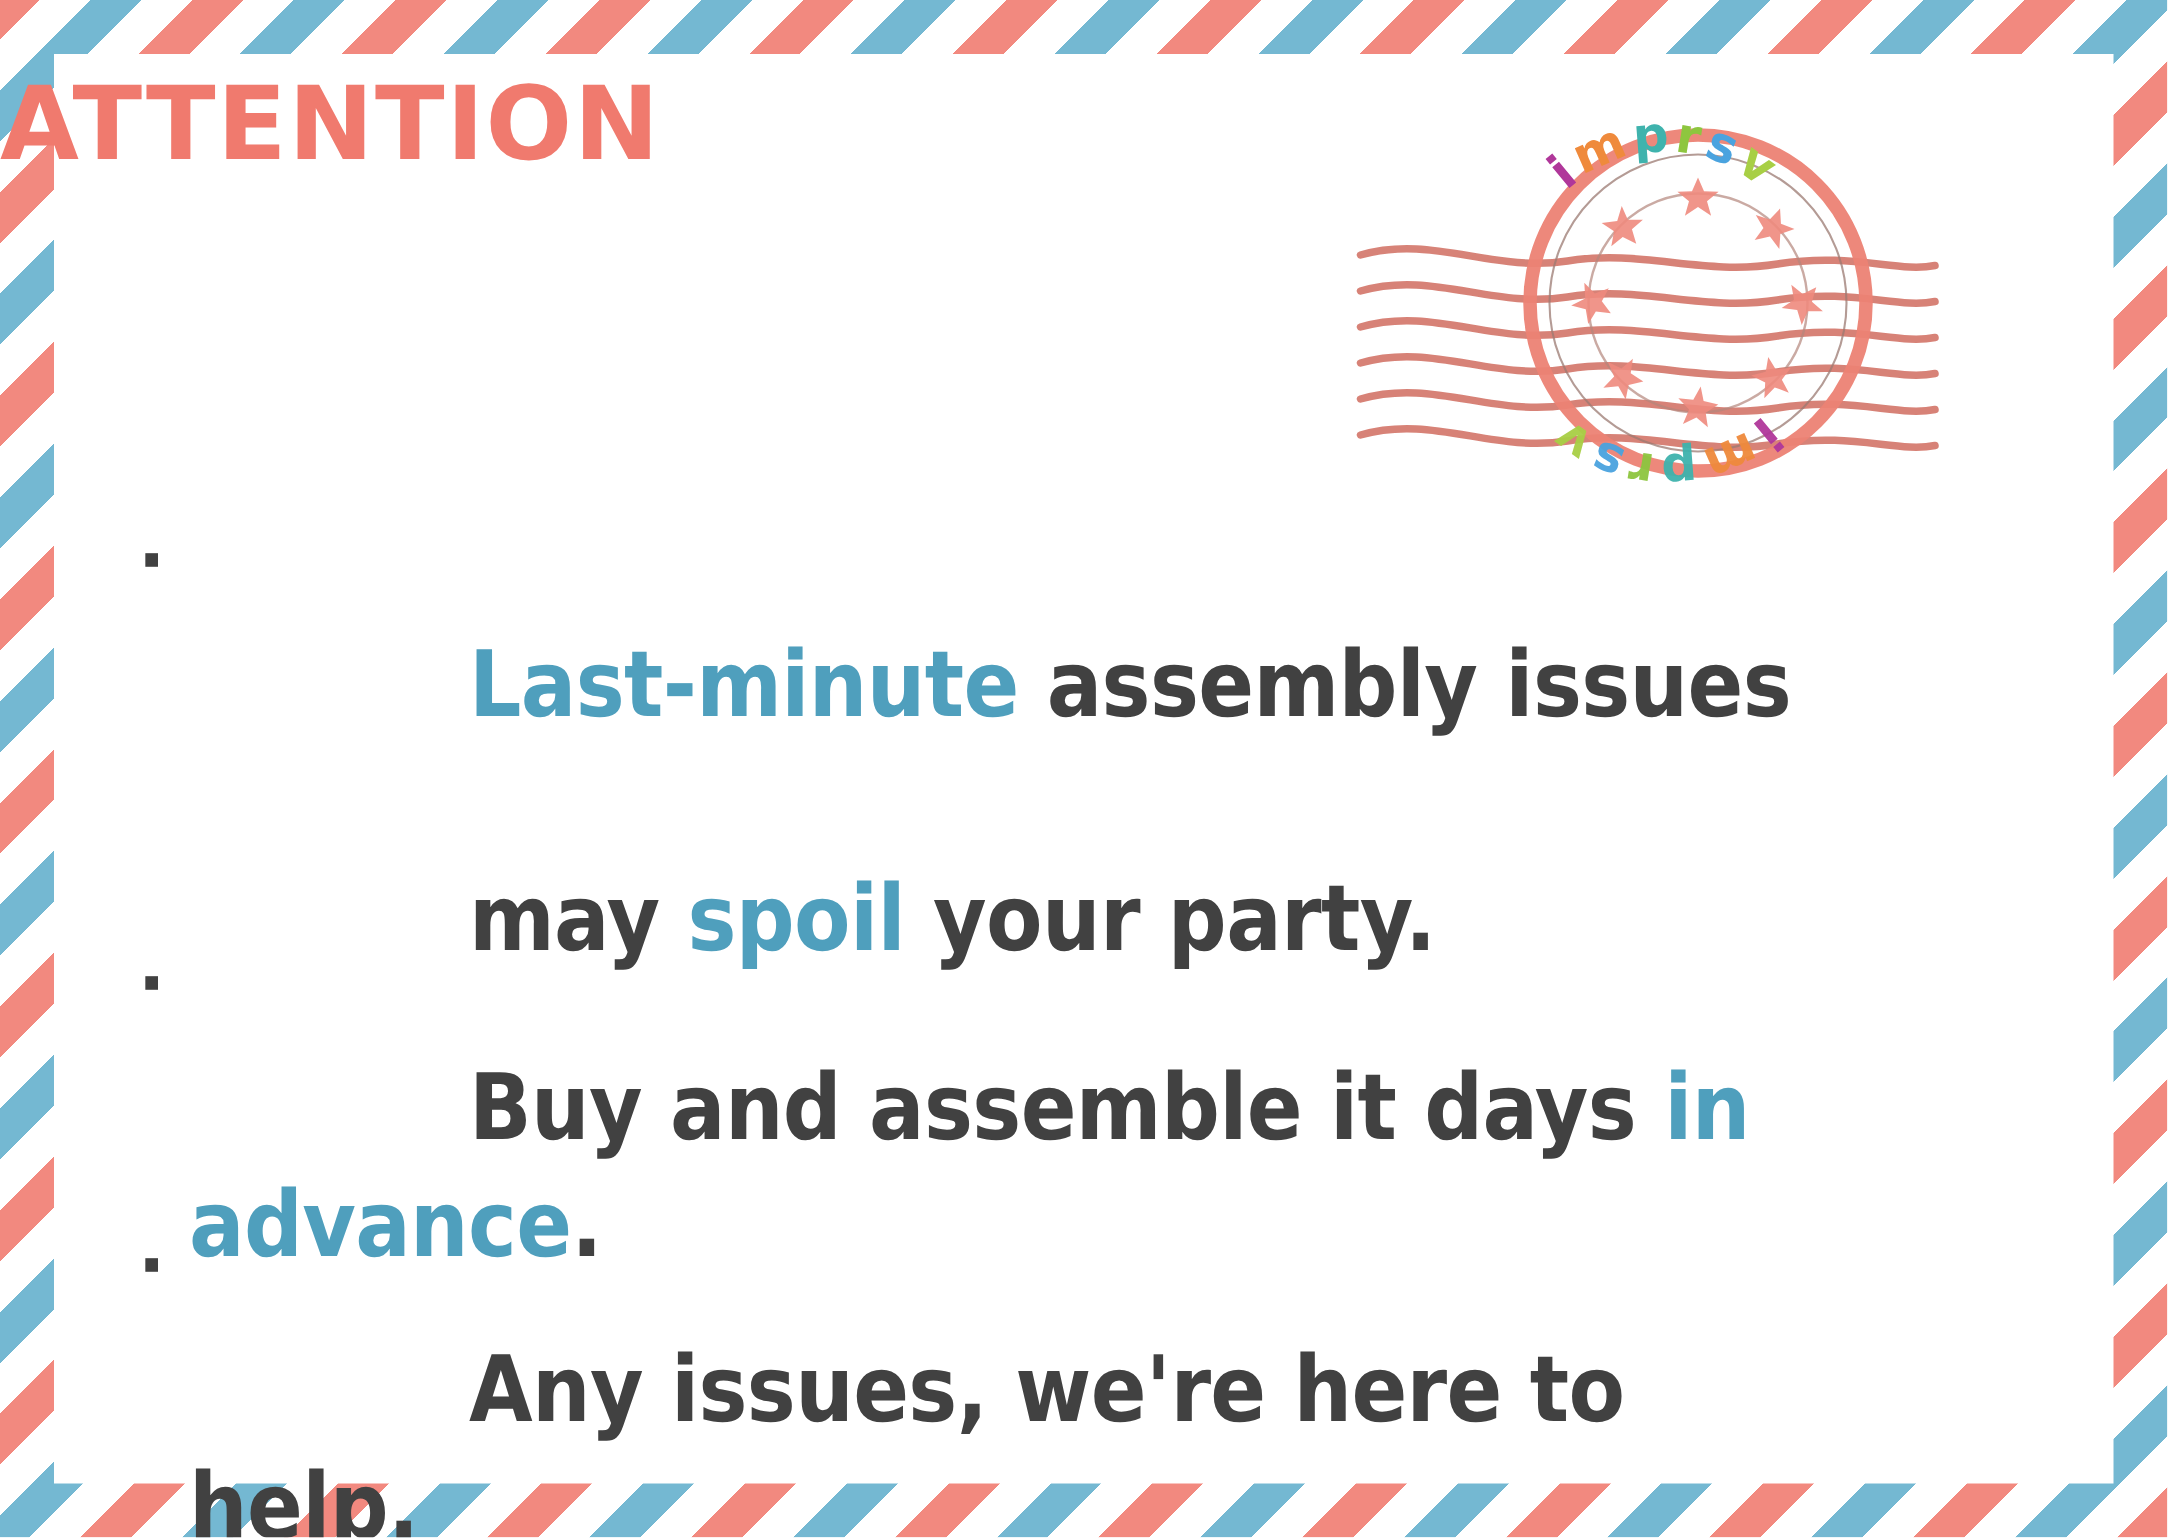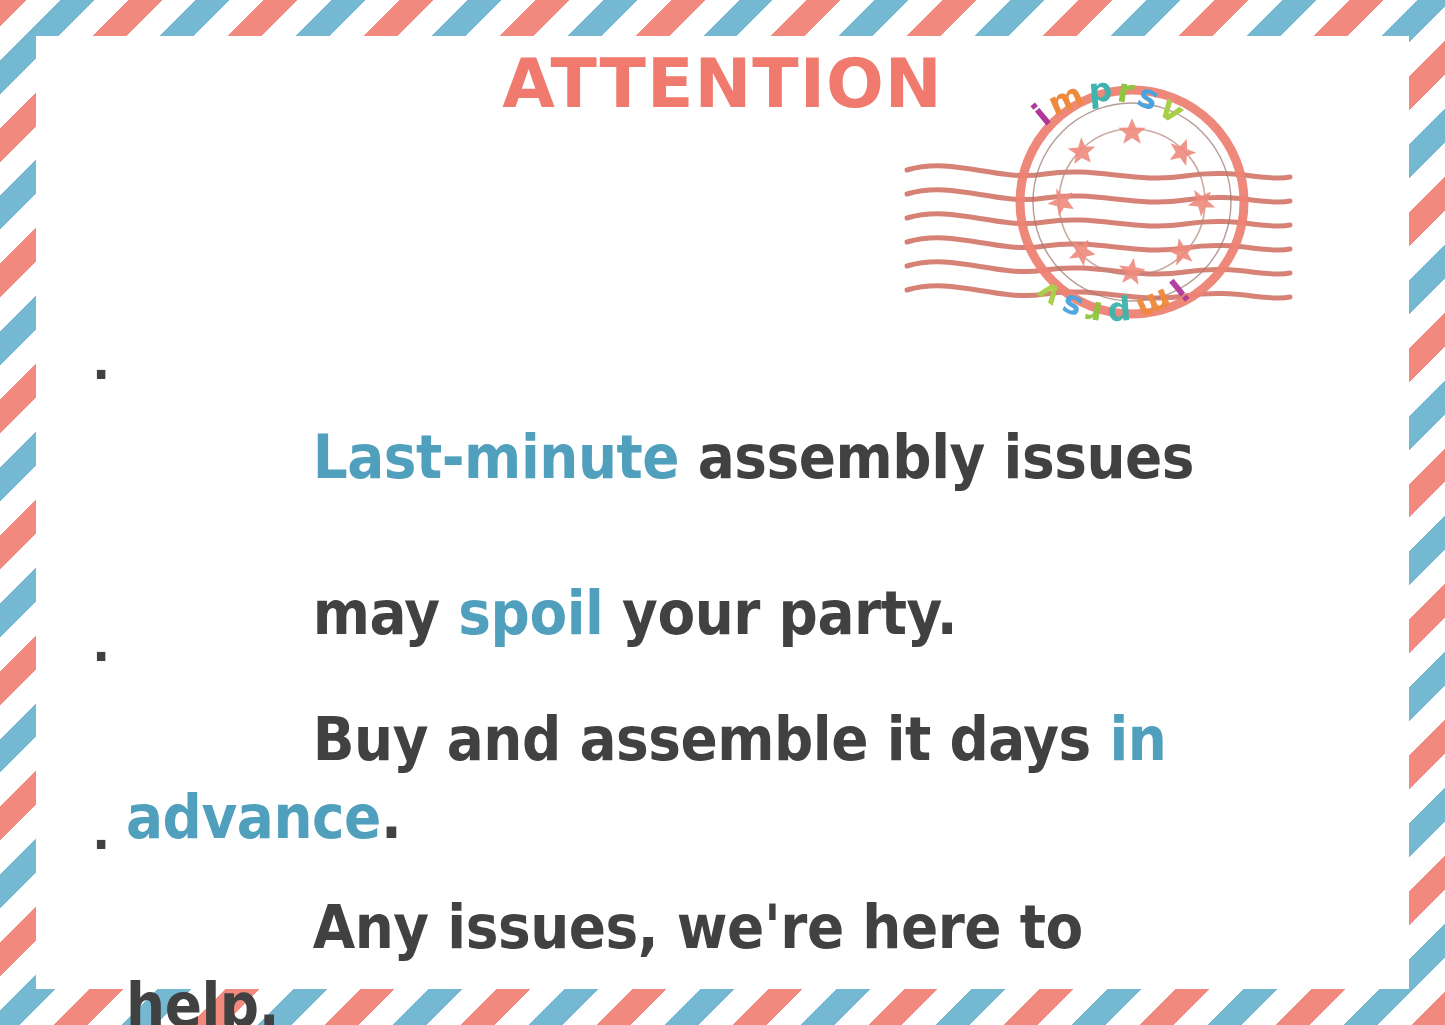--- a/index.html
+++ b/index.html
@@ -48,21 +48,20 @@
   .content {
     position: absolute;
     inset: 0;
   }
 
   .title {
     position: absolute;
     left: 0;
     right: 0;
     top: 50px;
-    text-align: center;
     font-family: "DejaVu Sans", sans-serif;
     font-weight: bold;
     font-size: 68px;
     letter-spacing: 1px;
     color: var(--title-red);
     line-height: 1;
   }
 
   
   .postmark {

